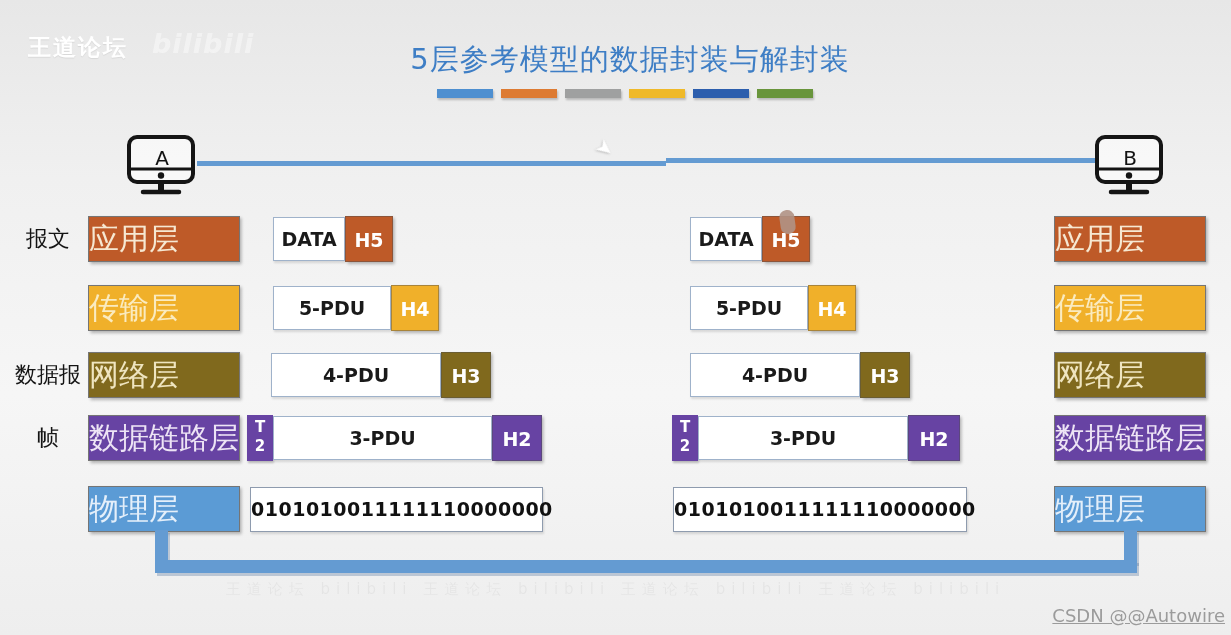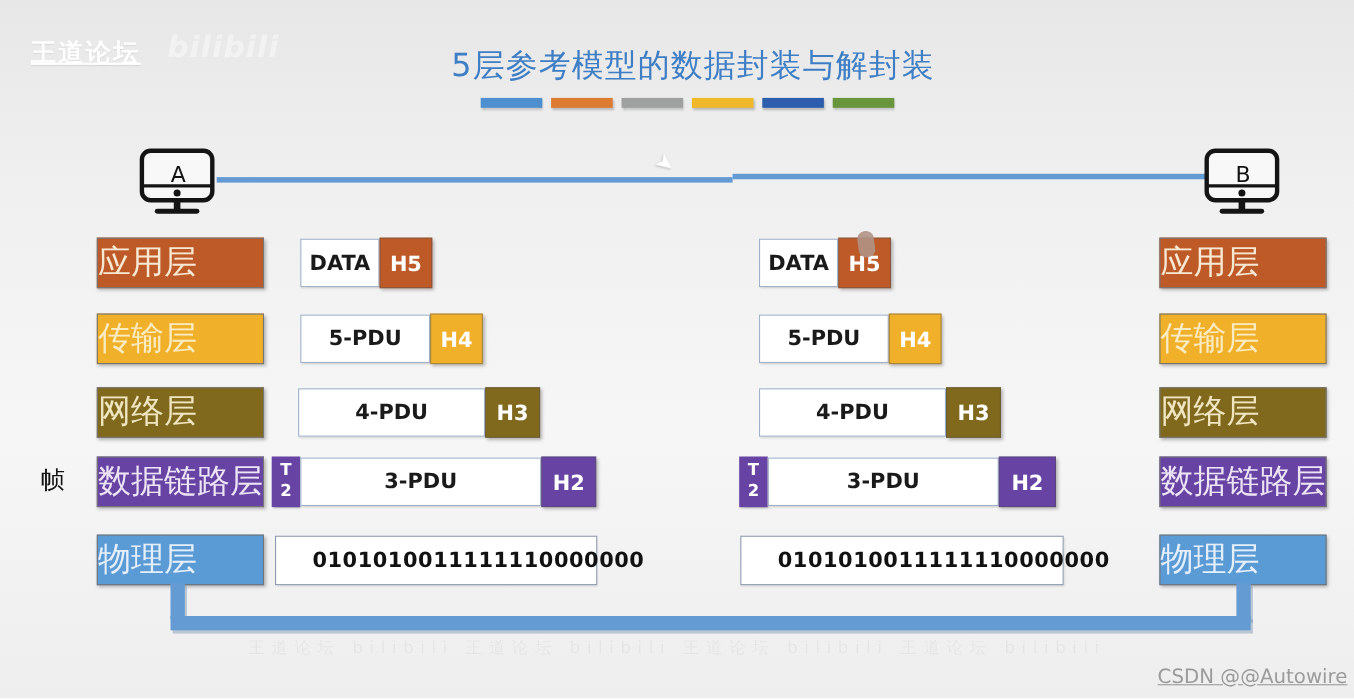--- a/index.html
+++ b/index.html
@@ -2,21 +2,21 @@
 <html><head>
 <meta charset="utf-8">
 <style>
   html,body{margin:0;padding:0;}
   .stage{
     position:relative; width:1231px; height:635px; overflow:hidden;
     background:linear-gradient(180deg,#e7e7e7 0%,#f0f0f0 28%,#f6f6f6 62%,#eeeeee 100%);
     font-family:"DejaVu Sans","Liberation Sans",sans-serif;
   }
   .wm-brand{position:absolute; left:28px; top:32px; font-size:23px; font-weight:bold;
-    color:#ffffff; text-shadow:0 1px 1px rgba(0,0,0,0.08); letter-spacing:2px;text-decoration:underline;}
+    color:#ffffff; text-shadow:0 1px 1px rgba(0,0,0,0.08); letter-spacing:2px;}
   .wm-bili{position:absolute; left:152px; top:28px; font-size:27px; font-weight:bold;
     font-style:italic; color:#ffffff; opacity:0.45; letter-spacing:1px;}
   .title{position:absolute; left:370px; top:40px; width:520px; text-align:center;
     font-size:29px; font-weight:normal; letter-spacing:1px;}
   .bars{position:absolute; left:437px; top:89px; display:flex; gap:8px;}
   .bar{width:56px; height:9px; box-shadow:1px 2px 2px rgba(0,0,0,0.22);}
   .host-icon{position:absolute; width:72px; height:64px;}
   .host-label{position:absolute; width:68px; text-align:center; font-size:20px; color:#121212;}
   .link-seg{position:absolute; height:5px;}
   .unit-label{position:absolute; left:2px; width:92px; height:46px; line-height:46px;
@@ -31,21 +31,21 @@
     text-align:center; line-height:42px; font-weight:bold; font-size:19px; color:#1a1a1a;}
   .pdu-h{position:absolute; width:48px; height:46px; box-sizing:border-box;
     text-align:center; line-height:46px; color:#ffffff; font-size:19px; font-weight:bold;
     border:1px solid rgba(80,80,80,0.45); box-shadow:1.5px 2px 3px rgba(0,0,0,0.28);}
   .trailer-tab{position:absolute; width:26px; height:46px; box-sizing:border-box;
     color:#ffffff; font-size:15px; font-weight:bold; text-align:center;
     padding-top:3px; line-height:19px; box-shadow:1px 2px 2px rgba(0,0,0,0.25);}
   .bin-box{position:absolute; height:45px; box-sizing:border-box; background:#ffffff;
     border:1px solid #8E9BAE; box-shadow:1px 2px 2px rgba(0,0,0,0.12);
     text-align:center; line-height:43px; font-weight:bold; font-size:19px;
-    letter-spacing:0.5px; color:#111111;padding-left:33px;}
+    letter-spacing:0.5px; color:#111111;}
   .ucon{position:absolute; box-shadow:2px 3px 0 rgba(90,120,160,0.35);}
   .cursor-arrow{position:absolute; left:596px; top:136px; color:#ffffff; font-size:21px;
     transform:rotate(38deg); filter:drop-shadow(0 1px 1px rgba(0,0,0,0.25));}
   .hand-artifact{position:absolute; left:780px; top:210px; width:15px; height:24px;
     background:#B09285; border-radius:7px; transform:rotate(-8deg); opacity:0.9;}
   .wm-band{position:absolute; left:0; top:580px; width:1231px; text-align:center;
     font-size:15px; color:#000000; opacity:0.04; letter-spacing:6px; white-space:nowrap;}
   .wm-csdn{position:absolute; left:1050px; top:605px; width:175px; text-align:right;
     font-size:18px; color:#9B9B9B;text-decoration:underline;}
 </style>
@@ -85,20 +85,22 @@
     <svg width="72" height="64" viewBox="0 0 72 64">
       <rect x="3" y="3" width="64" height="45" rx="8" fill="rgba(255,255,255,0.55)" stroke="#141414" stroke-width="4"></rect>
       <line x1="4" y1="35" x2="66" y2="35" stroke="#141414" stroke-width="3"></line>
       <circle cx="35" cy="41.5" r="3.2" fill="#141414"></circle>
       <line x1="35" y1="48" x2="35" y2="56" stroke="#141414" stroke-width="6"></line>
       <line x1="17" y1="58" x2="53" y2="58" stroke="#141414" stroke-width="4.5" stroke-linecap="round"></line>
     </svg>
   </div>
   <div class="host-label" style="left:1096px; top:146px;">B</div>
 
+  <div class="unit-label" style="top:216px;">报文</div>
+  <div class="unit-label" style="top:352px;">数据报</div>
   <div class="unit-label" style="top:415px;">帧</div>
 
   <div class="layer-box" style="left: 88px; top: 216px; background: rgb(190, 90, 40); color: rgb(246, 232, 210);">应用层</div>
   <div class="layer-box" style="left: 88px; top: 285px; background: rgb(240, 176, 42); color: rgb(250, 235, 192);">传输层</div>
   <div class="layer-box" style="left: 88px; top: 352px; background: rgb(128, 105, 29); color: rgb(239, 229, 192);">网络层</div>
   <div class="layer-box" style="left: 88px; top: 415px; background: rgb(103, 67, 163); color: rgb(237, 228, 245);">数据链路层</div>
   <div class="layer-box" style="left: 88px; top: 486px; background: rgb(91, 155, 213); color: rgb(228, 239, 250);">物理层</div>
 
   <div class="layer-box" style="left: 1054px; top: 216px; background: rgb(190, 90, 40); color: rgb(246, 232, 210);">应用层</div>
   <div class="layer-box" style="left: 1054px; top: 285px; background: rgb(240, 176, 42); color: rgb(250, 235, 192);">传输层</div>

